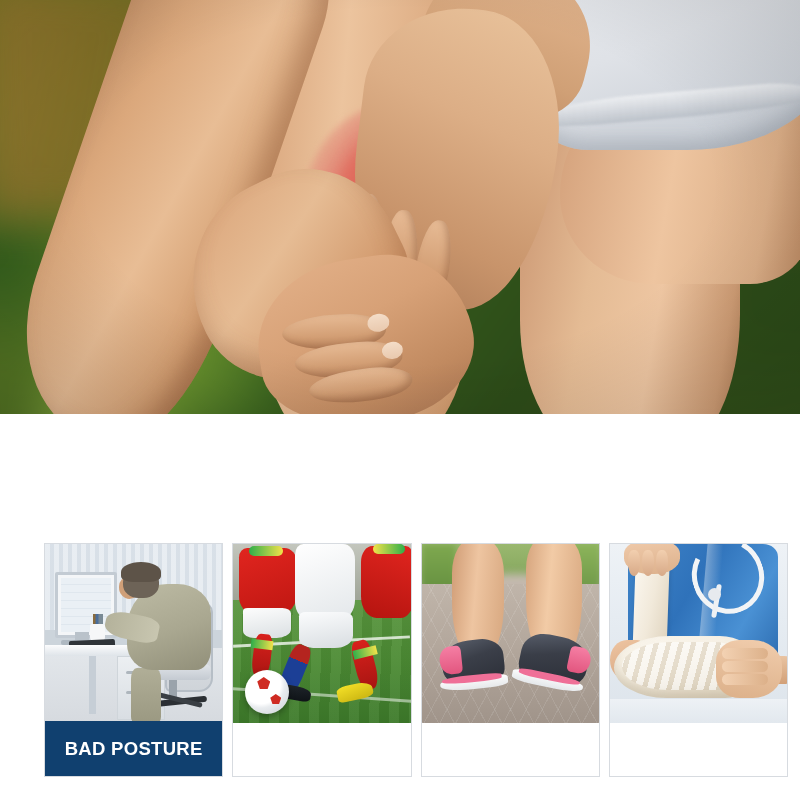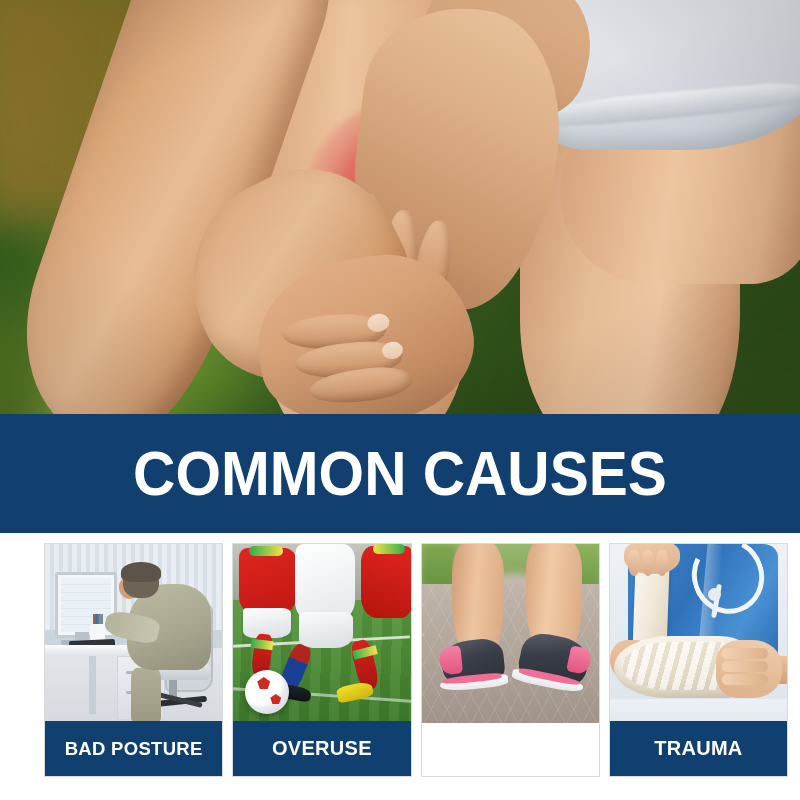--- a/index.html
+++ b/index.html
@@ -484,23 +484,20 @@
       <div class="finger" style="left:26px;  top:52px;  width:104px; height:34px; border-radius:50% 40% 40% 50% / 50%; transform:rotate(6deg);"></div>
       <div class="finger" style="left:34px;  top:82px;  width:108px; height:34px; border-radius:50% 40% 40% 50% / 50%; transform:rotate(4deg);"></div>
       <div class="finger" style="left:44px;  top:110px; width:104px; height:32px; border-radius:50% 40% 40% 50% / 50%; transform:rotate(2deg);"></div>
       <div class="nail" style="left:112px; top:58px;  width:22px; height:18px;"></div>
       <div class="nail" style="left:122px; top:88px;  width:21px; height:17px;"></div>
     </div>
 
     <div class="hero-vignette"></div>
   </div>
 
-  <div class="banner">
-    <div class="banner-title">COMMON CAUSES</div>
-  </div>
 
   <div class="cards">
 
     <div class="card">
       <div class="card-photo ph1">
         <div class="blinds"></div>
         <div class="wallband"></div>
         <div class="monitor"></div>
         <div class="mon-stand"></div>
         <div class="mon-base"></div>
@@ -542,23 +539,20 @@
         <div class="collar-g2"></div>
         <div class="sock-r2"></div>
         <div class="sockband2"></div>
         <div class="jersey-w"></div>
         <div class="shorts-w2"></div>
         <div class="sock-blue"></div>
         <div class="boot-y"></div>
         <div class="boot-b"></div>
         <div class="ball"></div>
       </div>
-      <div class="card-label">
-        <span>OVERUSE</span>
-      </div>
     </div>
 
     <div class="card">
       <div class="card-photo ph3">
         <div class="grass-l"></div>
         <div class="grass-r"></div>
         <div class="path-far"></div>
         <div class="path"></div>
         <div class="calf-l"></div>
         <div class="calf-r"></div>
@@ -590,19 +584,16 @@
         <div class="finger-t" style="left:46px;"></div>
         <div class="heel"></div>
         <div class="foot"></div>
         <div class="wrist-r"></div>
         <div class="hand-right"></div>
         <div class="finger-r" style="top:104px;"></div>
         <div class="finger-r" style="top:117px;"></div>
         <div class="finger-r" style="top:130px;"></div>
         <div class="btm-white"></div>
       </div>
-      <div class="card-label">
-        <span>TRAUMA</span>
-      </div>
     </div>
 
   </div>
 </div>
 
 </body></html>

